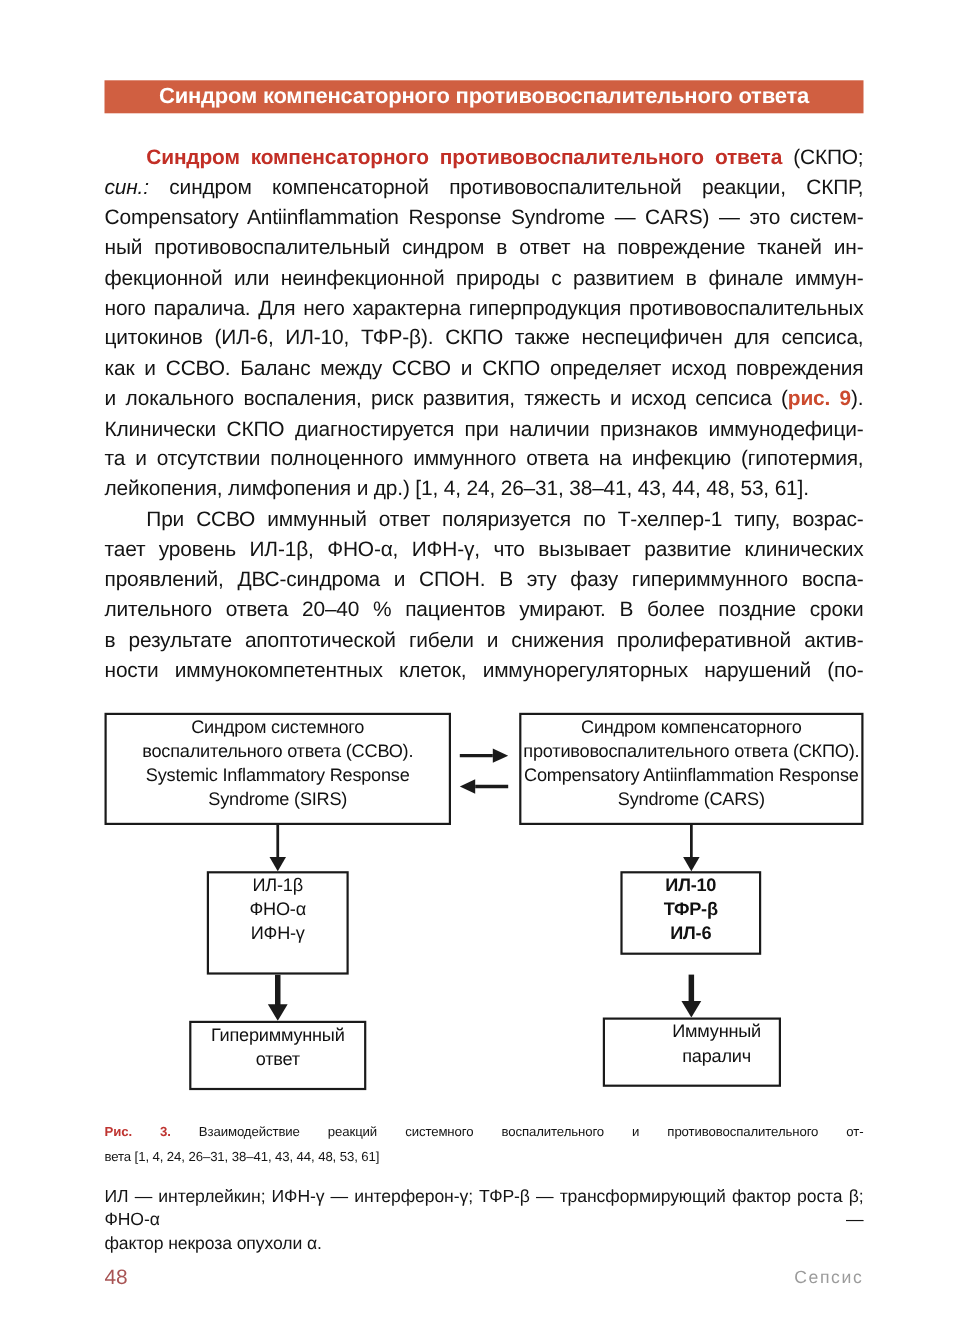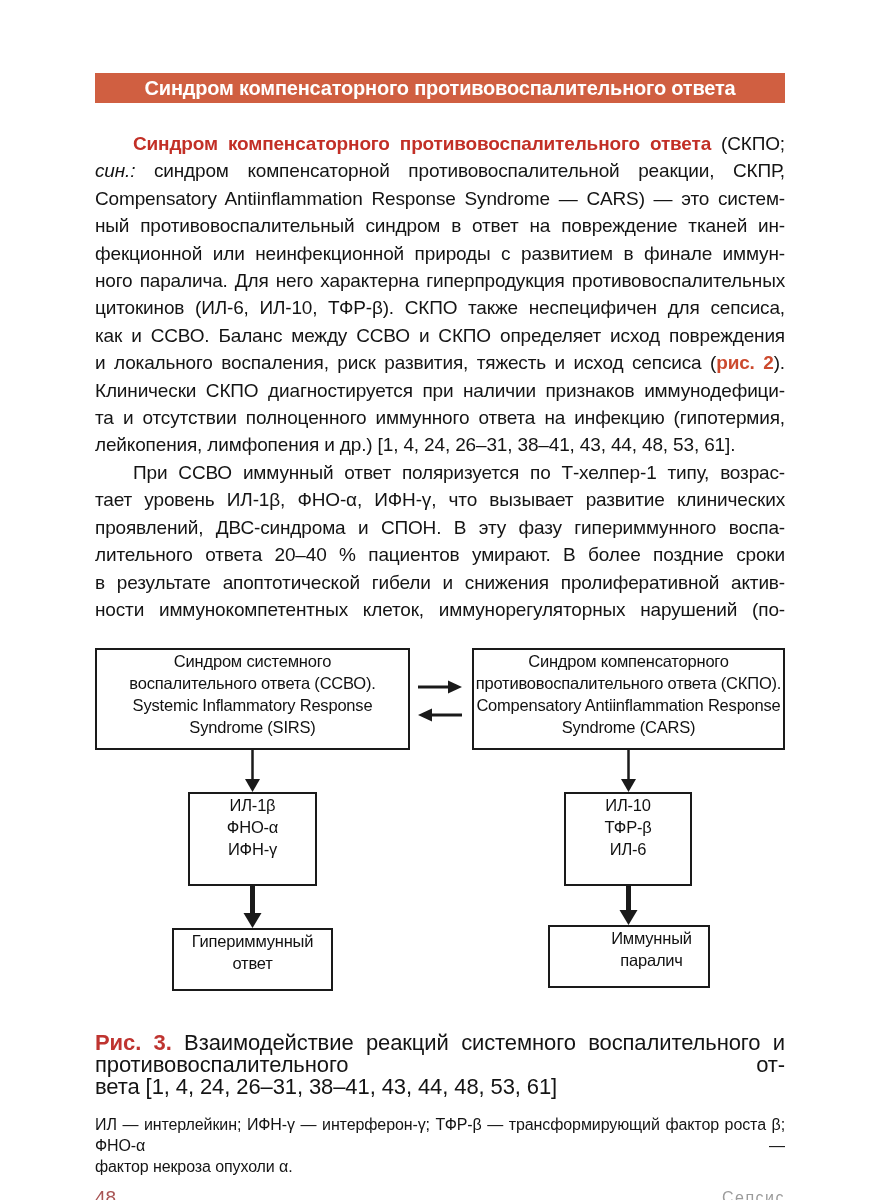--- a/index.html
+++ b/index.html
@@ -22,21 +22,21 @@
 
   
   .diagram{position:relative;margin:22px 95px 0 95px;width:690px;height:360px;}
   .diagram svg{position:absolute;left:0;top:0;pointer-events:none;}
   .dbox{position:absolute;box-sizing:border-box;border:2px solid #1a1a1a;background:#fff;
     display:flex;flex-direction:column;align-items:center;
     font-size:16.5px;line-height:22px;text-align:center;letter-spacing:-0.2px;color:#111;}
   .dbox div{width:100%;}
 
   
-  .caption{margin:27px 95px 0 95px;width:690px;font-size:22px;line-height:22px;letter-spacing:-0.1px;}
+  .caption{margin:13px 95px 0 95px;width:690px;font-size:12px;line-height:22px;letter-spacing:-0.1px;}
   .legend{margin:16px 95px 0 95px;width:690px;font-size:16px;line-height:21px;letter-spacing:-0.1px;}
 
   
   .footer{margin:10px 95px 0 95px;width:690px;height:22px;display:flex;justify-content:space-between;align-items:center;}
   .page-num{color:var(--footer-red);font-size:19px;text-align:center;}
   .running-title{color:var(--footer-gray);font-size:16px;letter-spacing:1.5px;}
 </style>
 </head>
 <body>
 
@@ -47,21 +47,21 @@
   <div class="body-text">
     <div>
         <div class="tline just ind"><span class="s-b">Синдром компенсаторного противовоспалительного ответа</span><span> (СКПО;</span></div>
         <div class="tline just"><span class="s-i">син.:</span><span> синдром компенсаторной противовоспалительной реакции, СКПР,</span></div>
         <div class="tline just"><span>Compensatory Antiinflammation Response Syndrome — CARS) — это систем-</span></div>
         <div class="tline just"><span>ный противовоспалительный синдром в ответ на повреждение тканей ин-</span></div>
         <div class="tline just"><span>фекционной или неинфекционной природы с развитием в финале иммун-</span></div>
         <div class="tline just"><span>ного паралича. Для него характерна гиперпродукция противовоспалительных</span></div>
         <div class="tline just"><span>цитокинов (ИЛ-6, ИЛ-10, ТФР-β). СКПО также неспецифичен для сепсиса,</span></div>
         <div class="tline just"><span>как и ССВО. Баланс между ССВО и СКПО определяет исход повреждения</span></div>
-        <div class="tline just"><span>и локального воспаления, риск развития, тяжесть и исход сепсиса (</span><span class="s-r">рис. 2</span><span>).</span></div>
+        <div class="tline just"><span>и локального воспаления, риск развития, тяжесть и исход сепсиса (</span><span class="s-r">рис. 9</span><span>).</span></div>
         <div class="tline just"><span>Клинически СКПО диагностируется при наличии признаков иммунодефици-</span></div>
         <div class="tline just"><span>та и отсутствии полноценного иммунного ответа на инфекцию (гипотермия,</span></div>
         <div class="tline"><span>лейкопения, лимфопения и др.) [1, 4, 24, 26–31, 38–41, 43, 44, 48, 53, 61].</span></div>
       </div>
     <div>
         <div class="tline just ind"><span>При ССВО иммунный ответ поляризуется по Т-хелпер-1 типу, возрас-</span></div>
         <div class="tline just"><span>тает уровень ИЛ-1β, ФНО-α, ИФН-γ, что вызывает развитие клинических</span></div>
         <div class="tline just"><span>проявлений, ДВС-синдрома и СПОН. В эту фазу гипериммунного воспа-</span></div>
         <div class="tline just"><span>лительного ответа 20–40 % пациентов умирают. В более поздние сроки</span></div>
         <div class="tline just"><span>в результате апоптотической гибели и снижения пролиферативной актив-</span></div>
@@ -107,21 +107,21 @@
         <div>Синдром компенсаторного</div>
         <div>противовоспалительного ответа (СКПО).</div>
         <div>Compensatory Antiinflammation Response</div>
         <div>Syndrome (CARS)</div>
       </div>
     <div class="dbox" style="left:93px;top:147px;width:129px;height:94px;">
         <div>ИЛ-1β</div>
         <div>ФНО-α</div>
         <div>ИФН-γ</div>
       </div>
-    <div class="dbox" style="left:469px;top:147px;width:128px;height:94px;">
+    <div class="dbox" style="left:469px;top:147px;width:128px;height:76px;font-weight:bold;">
         <div>ИЛ-10</div>
         <div>ТФР-β</div>
         <div>ИЛ-6</div>
       </div>
     <div class="dbox" style="left:77px;top:283px;width:161px;height:63px;">
         <div>Гипериммунный</div>
         <div>ответ</div>
       </div>
     <div class="dbox" style="left:453px;top:280px;width:162px;height:63px;padding-left:45px;">
         <div>Иммунный</div>

